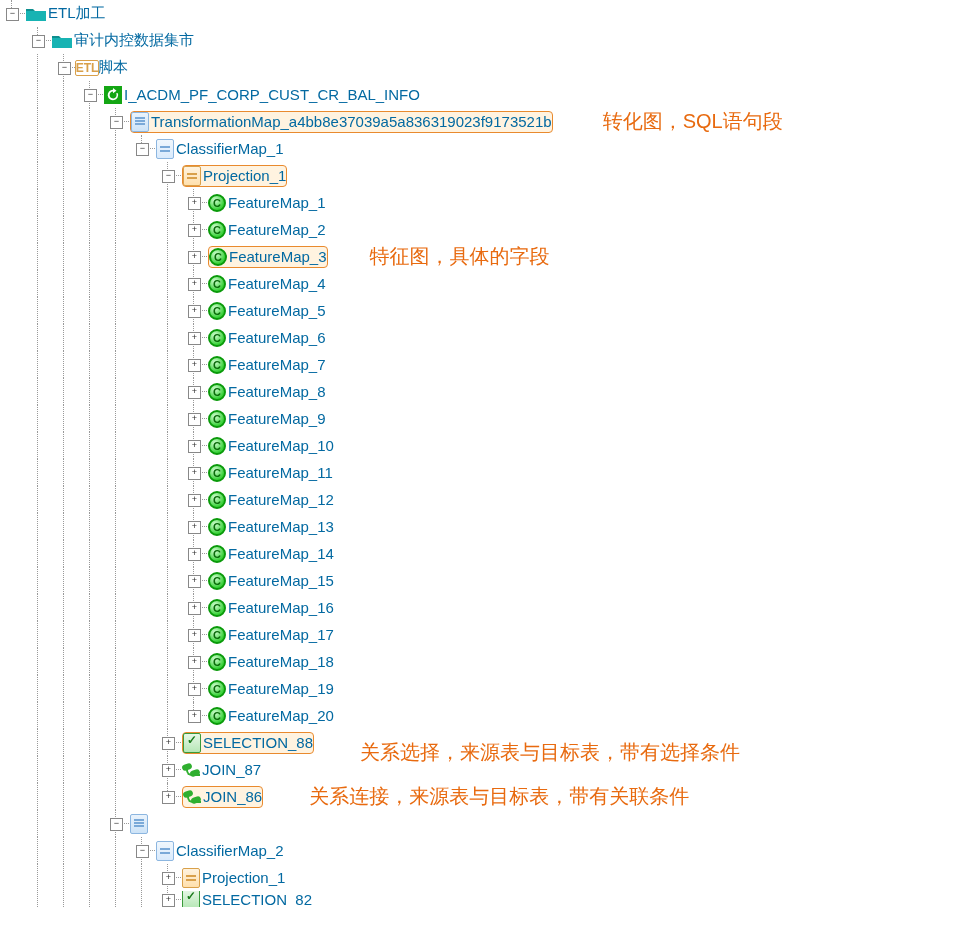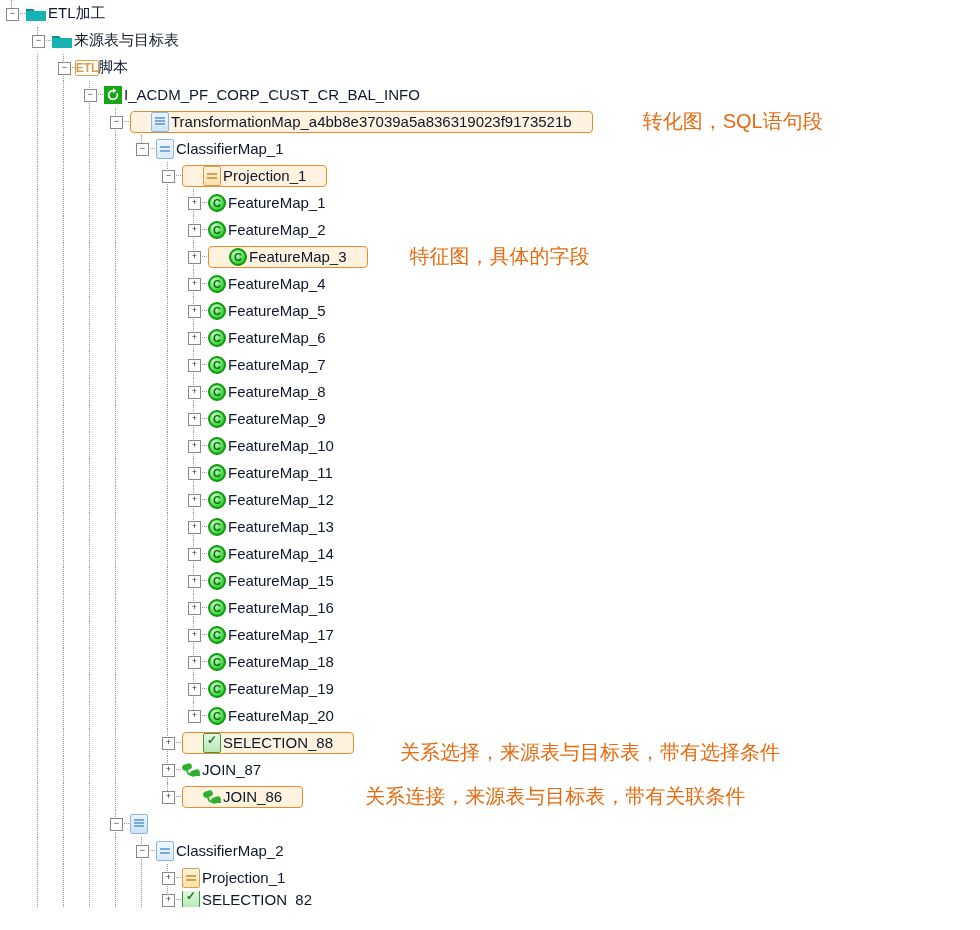--- a/index.html
+++ b/index.html
@@ -136,39 +136,39 @@
     content:"";position:absolute;width:10px;height:6px;border-radius:3px;
     background:#2faf2f;
   }
   .join-ico::before { left:0; top:3px; transform:rotate(-20deg); }
   .join-ico::after { right:0; bottom:3px; transform:rotate(-20deg); }
   .join-ico span {
     position:absolute;left:4px;top:5px;width:12px;height:8px;
     border-left:2px solid #2faf2f;border-bottom:2px solid #2faf2f;
     border-bottom-left-radius:6px;
   }
-  .lbl { color:#0f172a; }
+  .lbl { color:#0369a1; }
   .hl {
     border:1px solid #e98a2e;
     border-radius:4px;
     background:#fff3e0;
-    padding:1px 20px;
+    padding:1px 0;
     display:inline-flex;align-items:center;
   }
   .hl .ico { margin-right:2px; }
   .anno {
     color:#e86a0f;
     font-size:20px;
     margin-left:40px;
   }
   .anno.a1 { margin-left:50px; }
   .anno.a2 { margin-left:40px; }
   .anno.a3 { margin-left:42px; }
   .anno.a4 { margin-left:46px;margin-top:20px; }
-  .anno.a5 { margin-left:62px; }
+  .anno.a5 { margin-left:46px; }
 </style>
 </head>
 <body>
 
 <div class="tree">
 
 <div class="row">
   <span class="indent end">
         <span class="toggle">−</span>
       </span>
@@ -185,21 +185,21 @@
   <span class="indent"></span>
   <span class="indent end">
         <span class="toggle">−</span>
       </span>
   <span class="ico folder">
         <svg viewBox="0 0 20 16">
           <path d="M0 3 h7 l2 2 h9 v1 H0z" fill="#0f8f8f"></path>
           <path d="M0 5 h20 v10 H0z" fill="#17b3b3"></path>
         </svg>
       </span>
-  <span class="lbl">来源表与目标表</span>
+  <span class="lbl">审计内控数据集市</span>
 </div>
 
 <div class="row">
   <span class="indent"></span>
       <span class="indent line"></span>
   <span class="indent tee">
         <span class="toggle">−</span>
       </span>
   <span class="ico">
         <span class="etl-ico">ETL</span>

